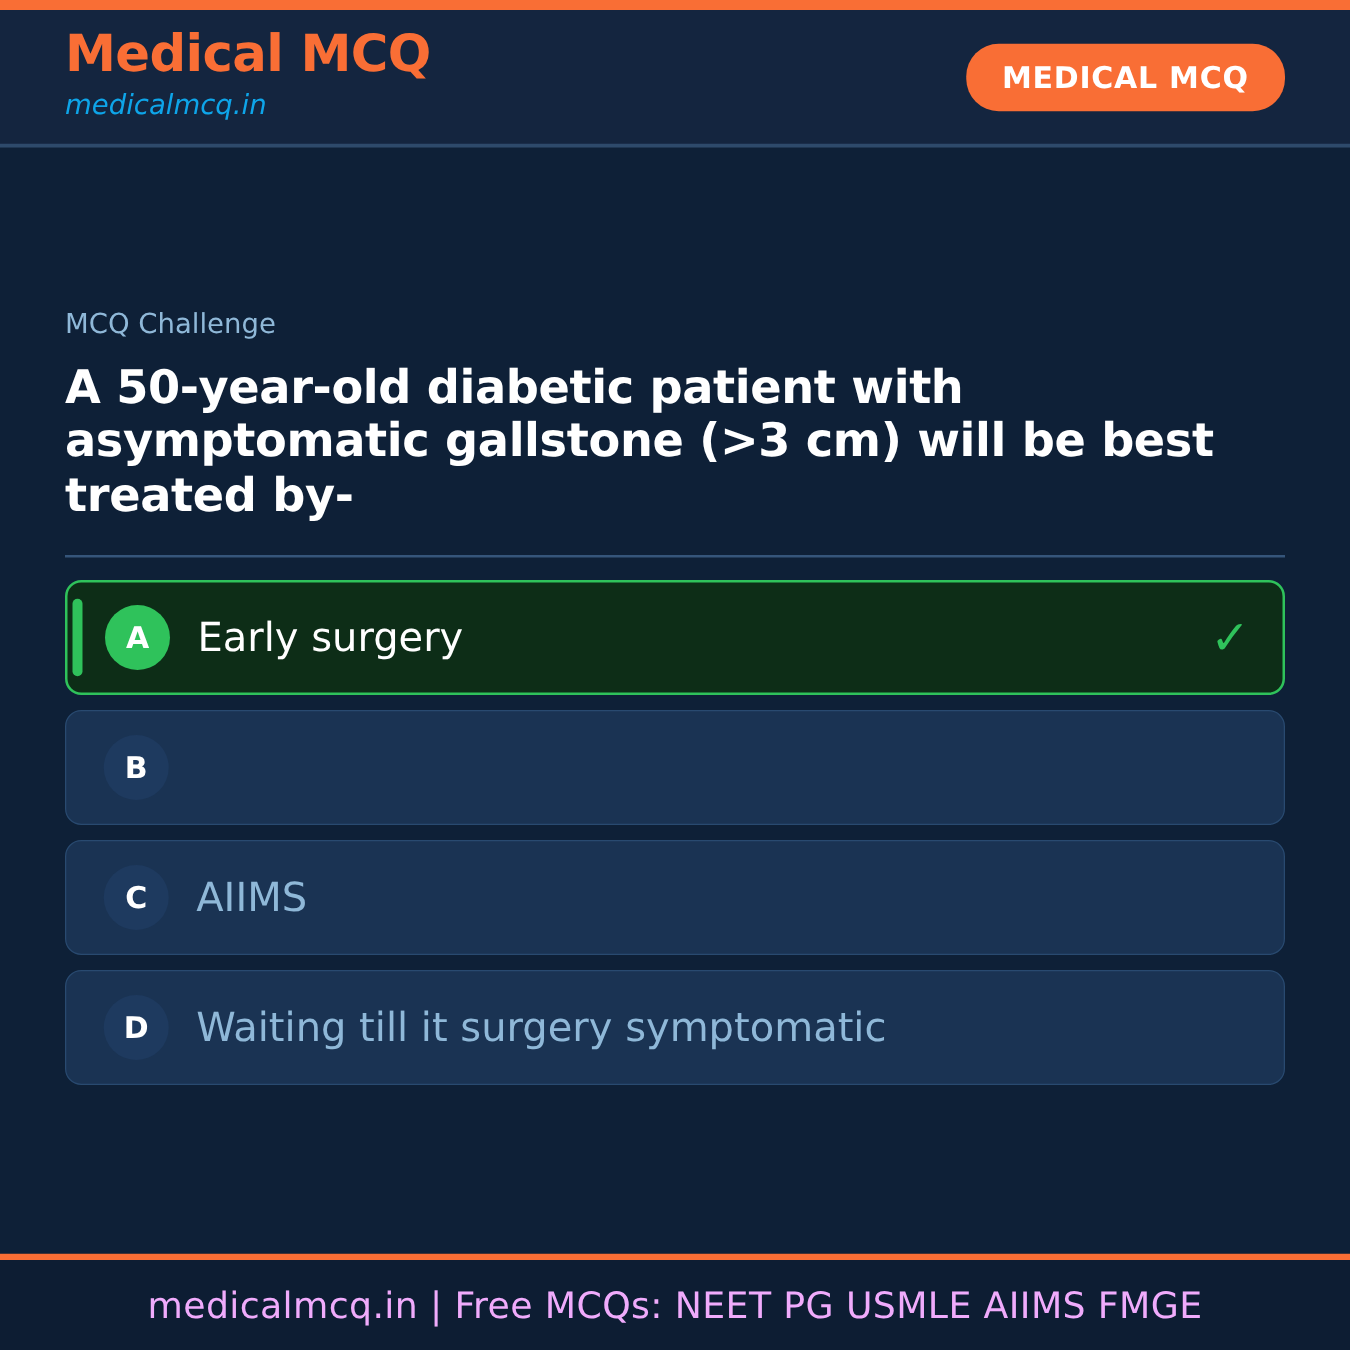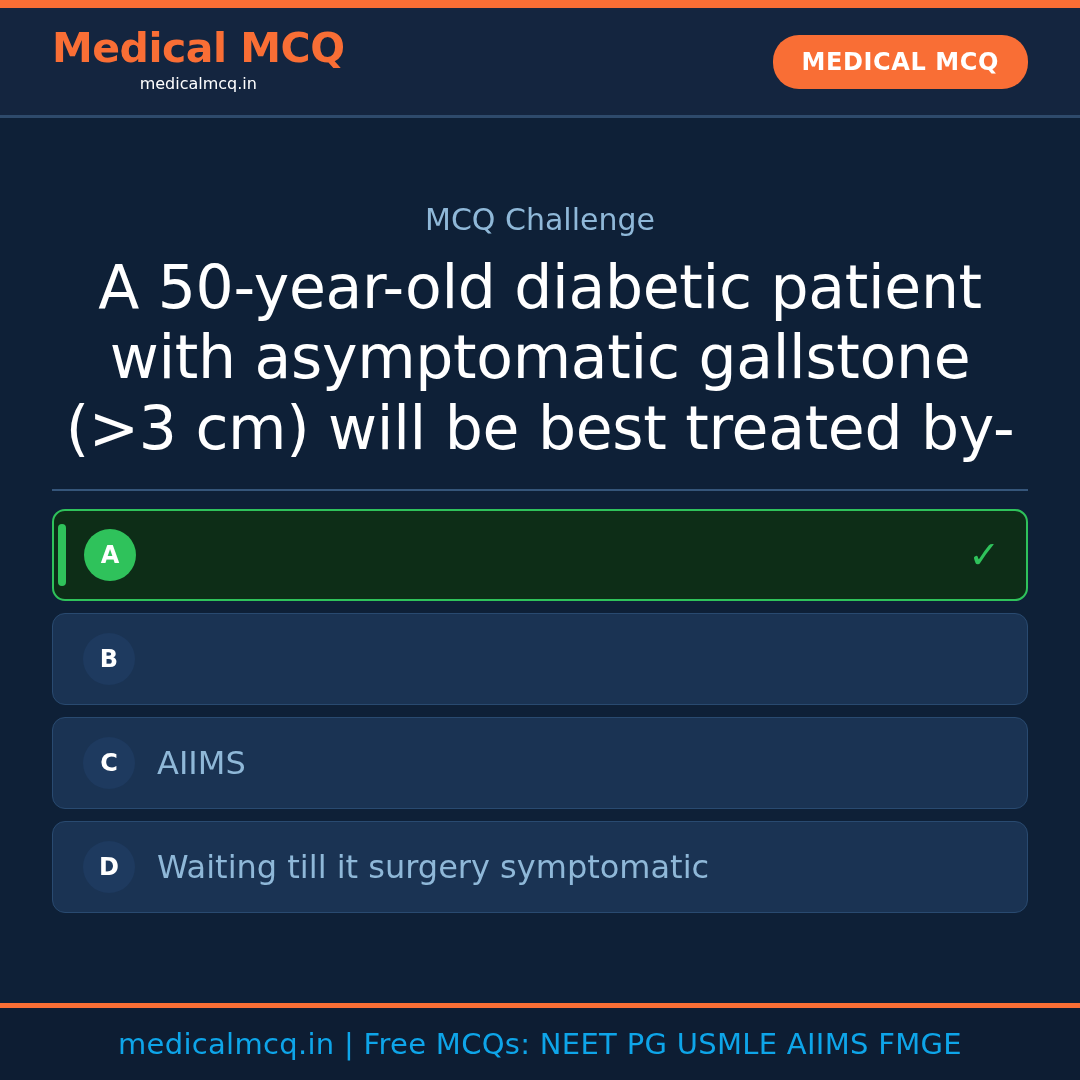--- a/index.html
+++ b/index.html
@@ -1,15 +1,15 @@
 <!DOCTYPE html>
 <html><head>
 <meta charset="utf-8">
 <style>
-  * { margin:0; padding:0; box-sizing:border-box;text-align:center; }
+  * { margin:0; padding:0; box-sizing:border-box; }
   html, body { width:1080px; height:1080px; }
   body {
     background:#0e2037;
     font-family:"DejaVu Sans", sans-serif;
     overflow:hidden;
     position:relative;
   }
 
   
   .top-accent { height:8px; background:#f96e35; width:100%; }
@@ -26,24 +26,25 @@
   }
   .brand-block { display:flex; flex-direction:column; justify-content:center; }
   .brand-title {
     color:#f96e35;
     font-size:41px;
     font-weight:bold;
     line-height:1.05;
     letter-spacing:-0.5px;
   }
   .brand-sub {
-    color:#ffffff;
-    font-size:16px;
+    color:#0ea5e9;
+    font-size:22px;
     line-height:1.5;
     margin-top:2px;
+    font-style:italic;
   }
   .header-badge {
     background:#f96e35;
     color:#ffffff;
     font-size:24px;
     font-weight:bold;
     letter-spacing:0.6px;
     padding:13px 29px;
     border-radius:26px;
     white-space:nowrap;
@@ -56,28 +57,28 @@
     top:121px;
     left:0;
     right:0;
     bottom:85px;
     display:flex;
     flex-direction:column;
     justify-content:center;
   }
   .eyebrow {
     color:#8fb8d8;
-    font-size:30px;
+    font-size:22px;
     line-height:1.1;
     margin-bottom:16px;
   }
   .question {
     color:#ffffff;
-    font-size:60px;
-    font-weight:normal;
+    font-size:37px;
+    font-weight:bold;
     line-height:1.17;
     letter-spacing:-0.3px;
   }
   .q-divider {
     height:2px;
     background:#35557a;
     margin:26px 0 18px 0;
   }
 
   
@@ -140,21 +141,21 @@
     position:absolute;
     left:0; right:0; bottom:0;
     height:77px;
     background:#0d1d33;
     border-top:5px solid #f96e35;
     display:flex;
     align-items:center;
     justify-content:center;
   }
   .footer-text {
-    color:#0ea5e9;
+    color:#f0abfc;
     font-size:29px;
     letter-spacing:0.3px;
     white-space:nowrap;
   }
 </style>
 </head>
 <body>
 
 <div class="top-accent"></div>
 
@@ -169,20 +170,21 @@
 <div class="main">
   <div class="eyebrow">MCQ Challenge</div>
   <div class="question">A 50-year-old diabetic patient with asymptomatic gallstone (&gt;3 cm) will be best treated by-</div>
   <div class="q-divider"></div>
 
   <div class="options">
 
     <div class="option correct">
       <div class="accent"></div>
       <div class="badge">A</div>
+      <div class="otext">Early surgery</div>
       <div class="check">✓</div>
     </div>
 
     <div class="option">
       <div class="badge">B</div>
     </div>
 
     <div class="option">
       <div class="badge">C</div>
       <div class="otext">AIIMS</div>

